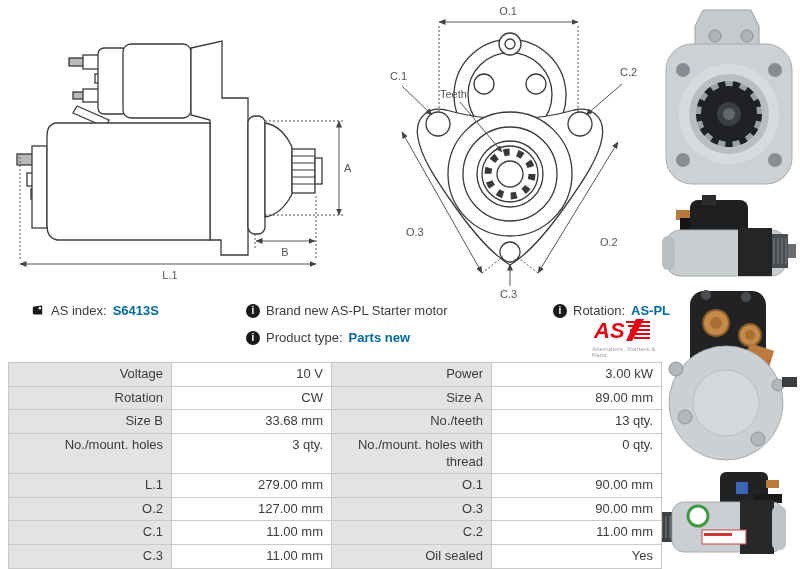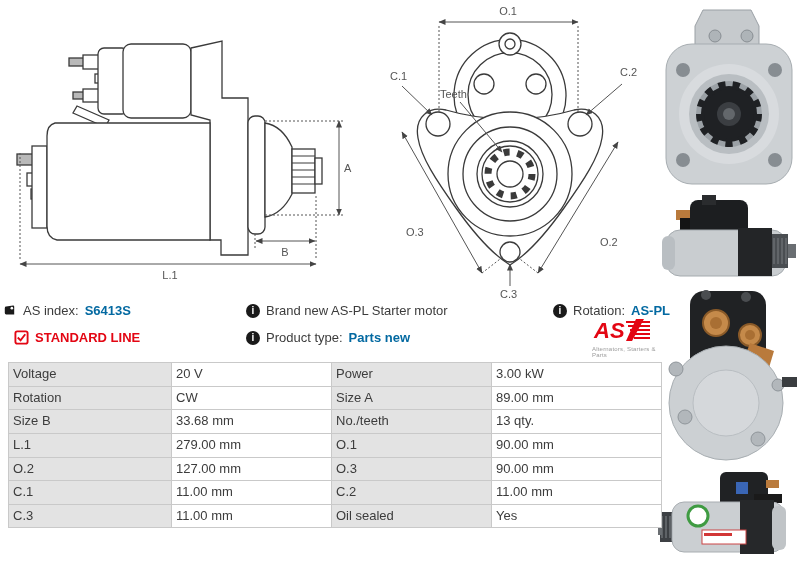--- a/index.html
+++ b/index.html
@@ -11,21 +11,21 @@
   
   .inforow{position:absolute;display:flex;align-items:center;gap:6px;font-size:13px;color:#3c3c3c;white-space:nowrap;}
   .inforow b{color:#0369a1;}
   .redline{color:#e30613;font-weight:bold;}
   .iicon{display:inline-flex;width:14px;height:14px;border-radius:50%;background:#1a1a1a;color:#fff;
          font-size:10px;font-weight:bold;align-items:center;justify-content:center;font-style:normal;flex:0 0 auto;}
 
   
   table.specs{position:absolute;left:8px;top:362px;border-collapse:collapse;table-layout:fixed;width:653px;
               font-size:13px;color:#3c3c3c;}
-  table.specs td{border:1px solid #c9c9c9;padding:3px 8px 3px 4px;vertical-align:top;line-height:1.28;margin-top:28px;}
+  table.specs td{border:1px solid #c9c9c9;padding:3px 8px 3px 4px;text-align:right;vertical-align:top;line-height:1.28;margin-top:28px;}
   td.lbl{background:#e3e3e3;}
   td.val{background:#ffffff;}
 
   .logo-tagline{font-size:6px;color:#9a9a9a;letter-spacing:.2px;}
 </style>
 </head>
 <body>
 
 <div id="page">
 
@@ -195,36 +195,29 @@
     <path d="M4,52 V74 M8,52 V74 M12,52 V74" stroke="#6a6e72" stroke-width="1.5"></path>
     <rect x="0" y="55" width="4" height="16" fill="#6a6e72"></rect>
     <rect x="14" y="38" width="112" height="50" rx="12" fill="#cbcfd2" stroke="#a8adb1"></rect>
     <rect x="82" y="36" width="34" height="54" fill="#26282a"></rect>
     <rect x="114" y="42" width="14" height="44" rx="6" fill="#c0c4c7"></rect>
     <circle cx="40" cy="52" r="10" fill="#fff" stroke="#3f9b42" stroke-width="3"></circle>
     <rect x="44" y="66" width="44" height="14" fill="#fff" stroke="#cc4444"></rect>
     <rect x="46" y="69" width="28" height="3" fill="#d23535"></rect>
   </svg>
 
-  <div class="inforow" style="left:2px;top:303px;">
+  <div class="inforow" style="left:30px;top:303px;">
     <svg width="15" height="15" viewBox="0 0 16 16">
       <path d="M8.6,1.5 L14.5,7.4 L8.4,13.5 Q7.4,14.4 6.4,13.5 L2.5,9.6 Q1.6,8.6 2.5,7.6 L7.1,1.5 Q7.8,0.8 8.6,1.5 Z" fill="#1a1a1a" transform="rotate(45 8 8)"></path>
       <circle cx="10.5" cy="5.5" r="1.4" fill="#fff"></circle>
     </svg>
     <span>AS index:</span>
     <b>S6413S</b>
   </div>
 
-  <div class="inforow" style="left:14px;top:330px;">
-    <svg width="15" height="15" viewBox="0 0 16 16">
-      <rect x="1.5" y="1.5" width="13" height="13" rx="2" fill="none" stroke="#e30613" stroke-width="2"></rect>
-      <path d="M4,8 L7,11 L12,4.5" fill="none" stroke="#e30613" stroke-width="2"></path>
-    </svg>
-    <span class="redline">STANDARD LINE</span>
-  </div>
 
   <div class="inforow" style="left:246px;top:303px;">
     <span class="iicon">i</span>
     <span>Brand new AS-PL Starter motor</span>
   </div>
 
   <div class="inforow" style="left:246px;top:330px;">
     <span class="iicon">i</span>
     <span>Product type:</span>
     <b>Parts new</b>
@@ -254,37 +247,43 @@
   <table class="specs">
     <colgroup>
         <col style="width:163px">
         <col style="width:160px">
         <col style="width:160px">
         <col style="width:170px">
       </colgroup>
     <tbody>
       <tr>
         <td class="lbl">Voltage</td>
-        <td class="val">20 V</td>
+        <td class="val">10 V</td>
         <td class="lbl">Power</td>
         <td class="val">3.00 kW</td>
       </tr>
       <tr>
         <td class="lbl">Rotation</td>
         <td class="val">CW</td>
         <td class="lbl">Size A</td>
         <td class="val">89.00 mm</td>
       </tr>
       <tr>
         <td class="lbl">Size B</td>
         <td class="val">33.68 mm</td>
         <td class="lbl">No./teeth</td>
         <td class="val">13 qty.</td>
       </tr>
       <tr>
+        <td class="lbl">No./mount. holes</td>
+        <td class="val">3 qty.</td>
+        <td class="lbl">No./mount. holes with thread</td>
+        <td class="val">0 qty.</td>
+      </tr>
+      <tr>
         <td class="lbl">L.1</td>
         <td class="val">279.00 mm</td>
         <td class="lbl">O.1</td>
         <td class="val">90.00 mm</td>
       </tr>
       <tr>
         <td class="lbl">O.2</td>
         <td class="val">127.00 mm</td>
         <td class="lbl">O.3</td>
         <td class="val">90.00 mm</td>

